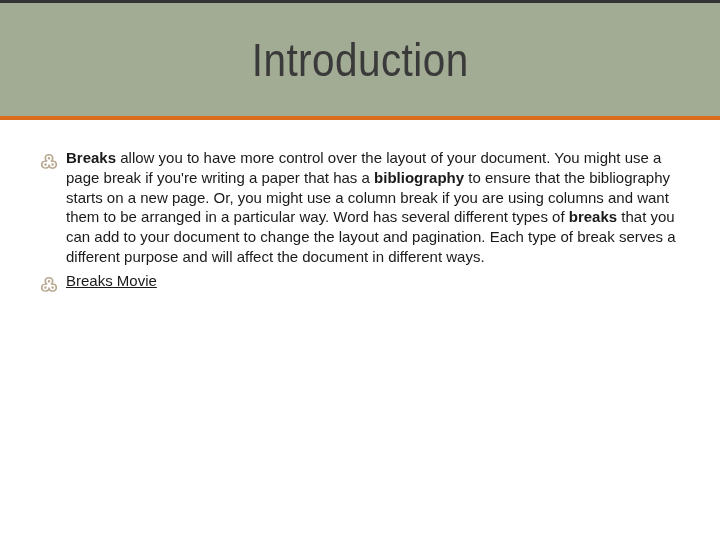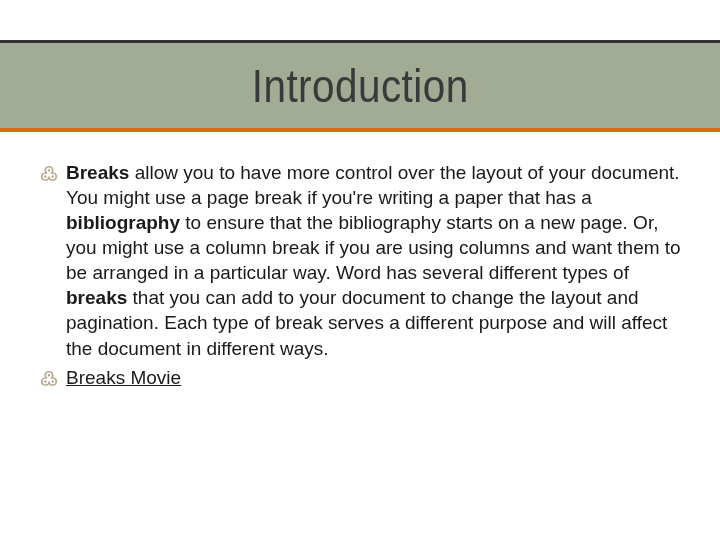--- a/index.html
+++ b/index.html
@@ -5,28 +5,27 @@
     * { margin: 0; padding: 0; box-sizing: border-box; }
     body {
       width: 720px;
       height: 540px;
       background: #ffffff;
       font-family: Arial, Helvetica, sans-serif;
       overflow: hidden;
     }
     .header-band {
       width: 100%;
-      height: 92px;
+      height: 120px;
       background: #a2ab94;
       border-top: 3px solid #333333;
       border-bottom: 4px solid #d96c1e;
       display: flex;
       align-items: center;
       justify-content: center;
-      margin-top: 40px;
     }
     .title {
       font-size: 46px;
       font-weight: 400;
       color: #3a3a3a;
       letter-spacing: 0.5px;
       font-family: "Arial Narrow", Arial, sans-serif;
       transform: scaleX(0.88);
     }
     .content {
@@ -40,21 +39,21 @@
     .bullet-icon {
       flex: 0 0 auto;
       width: 26px;
       font-size: 19px;
       color: #b8a890;
       line-height: 1.35;
       padding-top: 1px;
     }
     .bullet-text {
       flex: 1;
-      font-size: 19px;
+      font-size: 15px;
       line-height: 1.32;
       color: #1a1a1a;
     }
     .bold { font-weight: 700; }
     .link {
       color: #1a1a1a;
     }
   </style>
 </head>
 <body>

